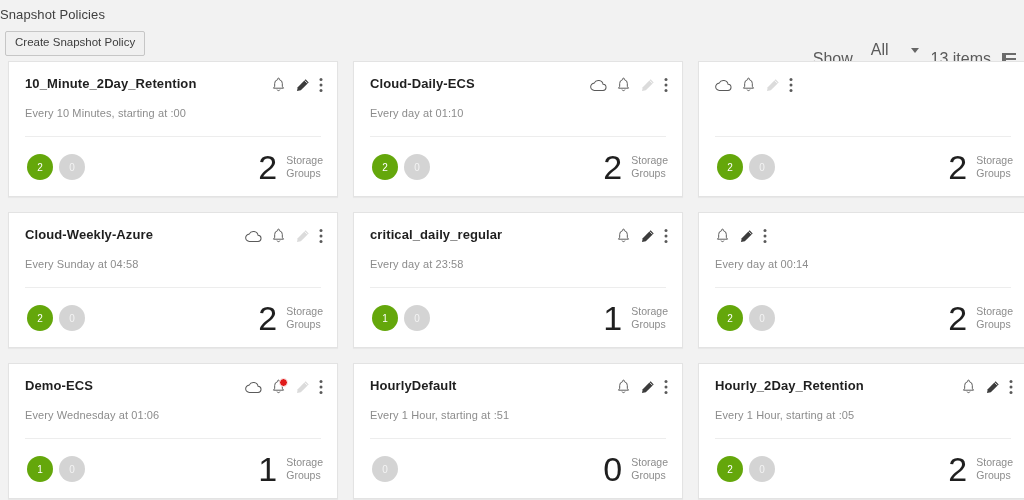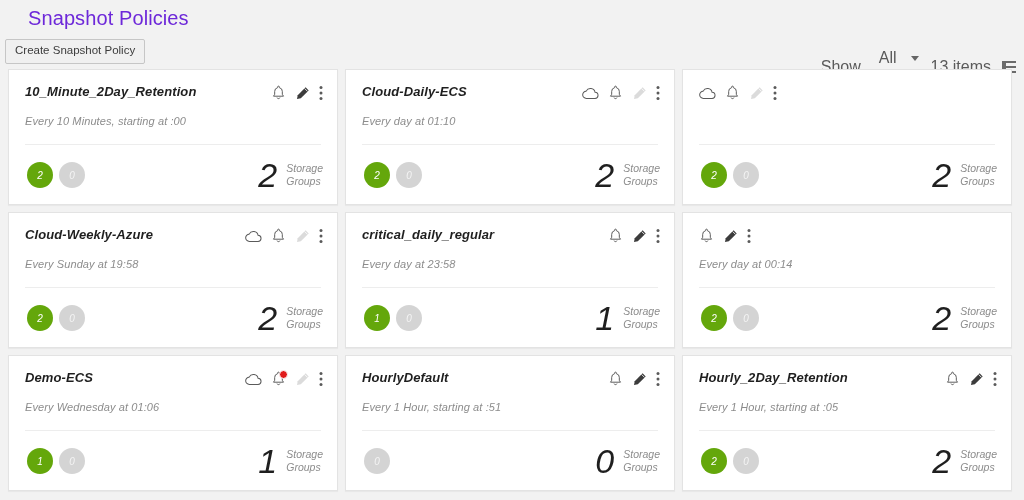--- a/index.html
+++ b/index.html
@@ -4,23 +4,23 @@
 <style>
   * { box-sizing: border-box; margin: 0; padding: 0; }
   html, body {
     width: 1024px; height: 500px;
     background: #f2f2f2;
     font-family: "Liberation Sans", sans-serif;
     overflow: hidden;
   }
 
   .page-title {
-    font-size: 20px;
-    color: #6d28d9;
-    padding: 7px 0 0 28px;
+    font-size: 13px;
+    color: #404040;
+    padding: 7px 0 0 0;
     letter-spacing: .1px;
   }
 
   .toolbar {
     position: relative;
     height: 32px;
     margin-top: 7px;
   }
 
   .create-btn {
@@ -41,21 +41,21 @@
     position: absolute;
     right: 8px; top: 12px;
     display: flex;
     align-items: center;
     gap: 0;
     font-size: 16px;
     color: #5a5a5a;
   }
   .tb-show { margin-right: 18px; }
   .tb-select {
-    display: flex; align-items: center; gap: 14px;
+    display: flex; align-items: center; gap: 22px;
     cursor: pointer;
     border-bottom: 1px solid #d0d0d0;
     padding-bottom: 16px;
     margin-right: 12px;
   }
   .tb-select .caret {
     width: 0; height: 0;
     border-left: 4px solid transparent;
     border-right: 4px solid transparent;
     border-top: 5px solid #666;
@@ -76,23 +76,22 @@
   .view-icon i:nth-child(3) { top: 10px; }
   .view-icon::before {
     content: ""; position: absolute;
     left: 0; top: 0; width: 4px; height: 12px;
     background: #6b6b6b;
   }
 
   .grid {
     display: grid;
     grid-template-columns: repeat(3, 330px);
-    gap: 7px;
+    gap: 15px;
     padding: 0 0 0 8px;
-    font-style: italic;
   }
 
   .card {
     background: #fff;
     border: 1px solid #e3e3e3;
     height: 136px;
     position: relative;
     box-shadow: 0 1px 1px rgba(0,0,0,.04);
   }
 
@@ -352,21 +351,21 @@
           </span>
           <span class="ic">
             <svg width="4" height="16" viewBox="0 0 4 16">
               <circle cx="2" cy="2.4" r="1.5" fill="#5a5a5a"></circle>
               <circle cx="2" cy="8" r="1.5" fill="#5a5a5a"></circle>
               <circle cx="2" cy="13.6" r="1.5" fill="#5a5a5a"></circle>
             </svg>
           </span>
         </div>
       </div>
-      <div class="card-sched">Every Sunday at 19:58</div>
+      <div class="card-sched">Every Sunday at 04:58</div>
       <div class="divider"></div>
       <div class="card-foot">
         <div class="badges">
           <span class="badge badge-green">2</span>
           <span class="badge badge-gray">0</span>
         </div>
         <div class="sg-wrap">
           <span class="sg-num">2</span>
           <span class="sg-label"><span>Storage</span><br><span>Groups</span></span>
         </div>

